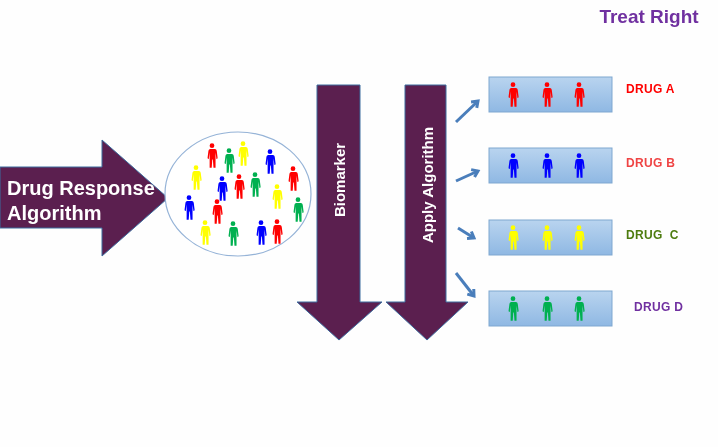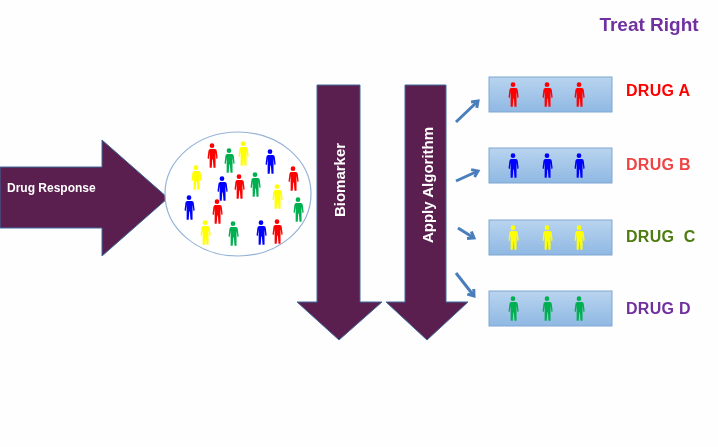--- a/index.html
+++ b/index.html
@@ -1,24 +1,24 @@
 <!DOCTYPE html>
 <html><head>
 <meta charset="utf-8">
 <style>
   html, body { margin: 0; padding: 0; }
   body { width: 718px; height: 447px; background: #fefefe; position: relative; overflow: hidden; font-family: "Liberation Sans", sans-serif; }
   #stage { position: absolute; left: 0; top: 0; width: 718px; height: 447px; }
   .title {
-    position: absolute; left: 580px; top: 12px; width: 138px; text-align: center;
+    position: absolute; left: 580px; top: 4px; width: 138px; text-align: center;
     color: #7030a0; font-weight: bold; font-size: 19px; line-height: 26px;
     font-family: "Liberation Sans", sans-serif;
   }
   .drug-label {
-    position: absolute; left: 626px; font-weight: bold; font-size: 16px;
+    position: absolute; left: 626px; font-weight: bold; font-size: 12px;
     font-family: "Liberation Sans", sans-serif; white-space: pre; letter-spacing: 0.3px;
   }
 </style>
 </head>
 <body>
 
 <div id="stage">
   <svg id="svg" width="718" height="447" viewBox="0 0 718 447" xmlns="http://www.w3.org/2000/svg">
     <defs>
       <symbol id="person" viewBox="0 0 20 44">
@@ -101,27 +101,28 @@
           <use href="#person" x="573" y="296" width="12" height="26" fill="#00b050"></use>
         </g>
       </g>
   </svg>
 
   
   <div style="position:absolute; left:339px; top:180px; transform:translate(-50%,-50%) rotate(-90deg); color:#fff; font-weight:bold; font-size:15px; white-space:nowrap;">Biomarker</div>
   <div style="position:absolute; left:427px; top:185px; transform:translate(-50%,-50%) rotate(-90deg); color:#fff; font-weight:bold; font-size:15px; white-space:nowrap;">Apply Algorithm</div>
 
   
-  <div style="position:absolute; left:7px; top:176px; color:#fff; font-weight:bold; font-size:12px; line-height:25px;">
+  <div style="position:absolute; left:7px; top:176px; color:#fff; font-weight:bold; font-size:20px; line-height:25px;">
     <div>Drug Response</div>
+    <div>Algorithm</div>
   </div>
 
   
   <div class="title">
     <div>Treat Right</div>
   </div>
 
   
   <div class="drug-label" style="top: 82px; color: rgb(255, 0, 0);">DRUG A</div>
   <div class="drug-label" style="top: 156px; color: #ef4444;">DRUG B</div>
   <div class="drug-label" style="top: 228px; color: #4d7c0f;">DRUG  C</div>
-  <div class="drug-label" style="top: 300px; color: rgb(112, 48, 160);">DRUG D</div>
+  <div class="drug-label" style="top: 300px; color: rgb(112, 48, 160); margin-left: 8px;">DRUG D</div>
 </div>
 
 </body></html>

